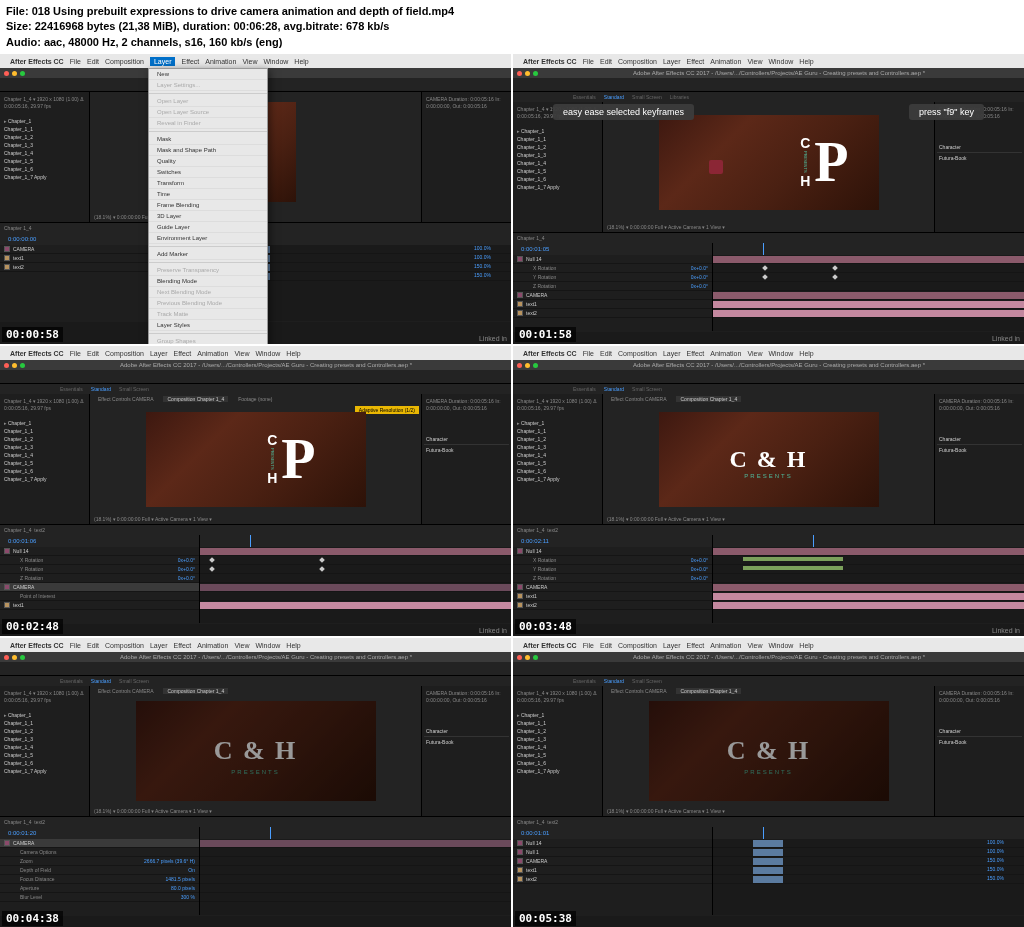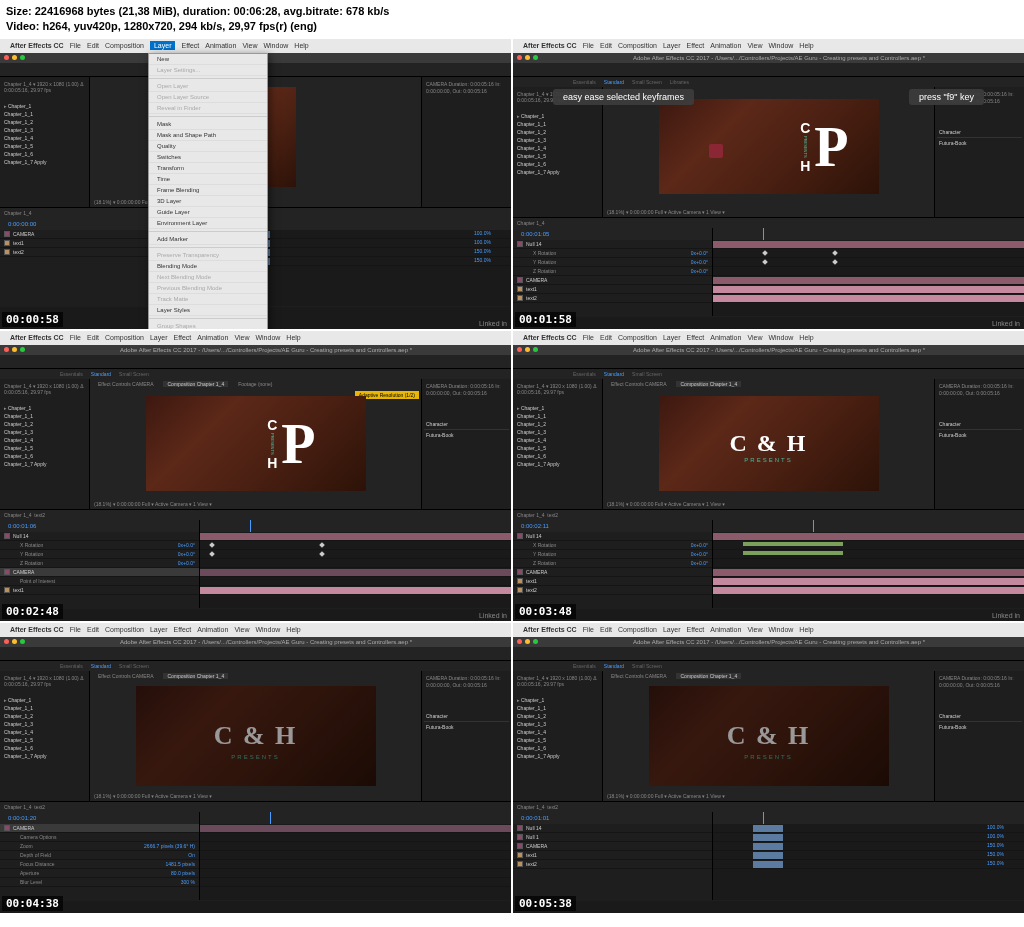--- a/index.html
+++ b/index.html
@@ -76,22 +76,23 @@
 .tooltip.l{left:40px}
 .tooltip.r{right:40px}
 .p-logo{display:flex;align-items:center;gap:2px}
 .adaptive{position:absolute;top:2px;right:2px;background:rgba(255,200,0,0.9);color:#000;font-size:5px;padding:1px 4px}
 .patch{position:absolute;width:14px;height:14px;background:#8b2635;border-radius:2px}
 </style>
 </head>
 <body>
 
 <div class="header">
+  <div>File: 018 Using prebuilt expressions to drive camera animation and depth of field.mp4</div>
   <div>Size: 22416968 bytes (21,38 MiB), duration: 00:06:28, avg.bitrate: 678 kb/s</div>
-  <div>Video: h264, yuv420p, 1280x720, 294 kb/s, 29,97 fps(r) (eng)</div>
+  <div>Audio: aac, 48000 Hz, 2 channels, s16, 160 kb/s (eng)</div>
 </div>
 
 <div class="grid">
 
 <div class="cell">
   <div class="menubar">
     <span class="apple"></span>
     <span class="app">After Effects CC</span>
     <span>File</span>
     <span>Edit</span>

